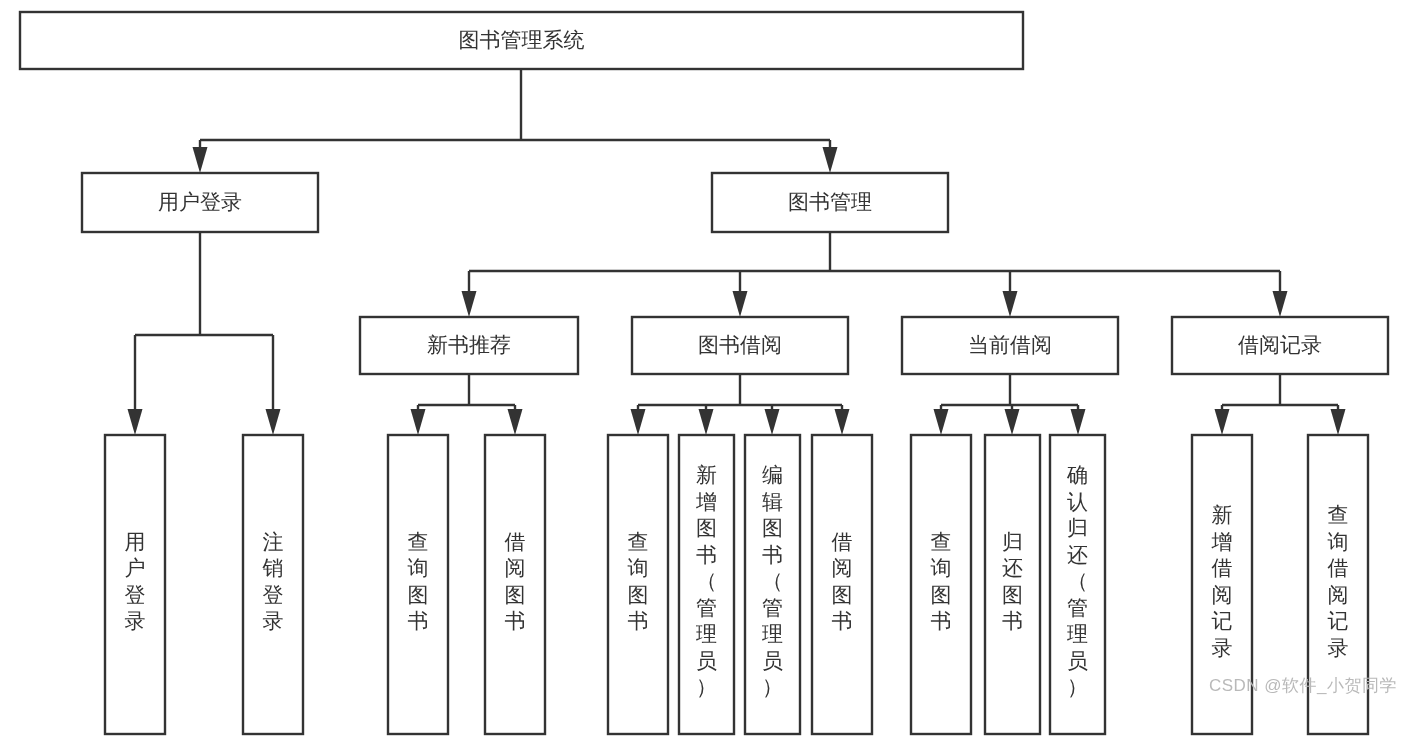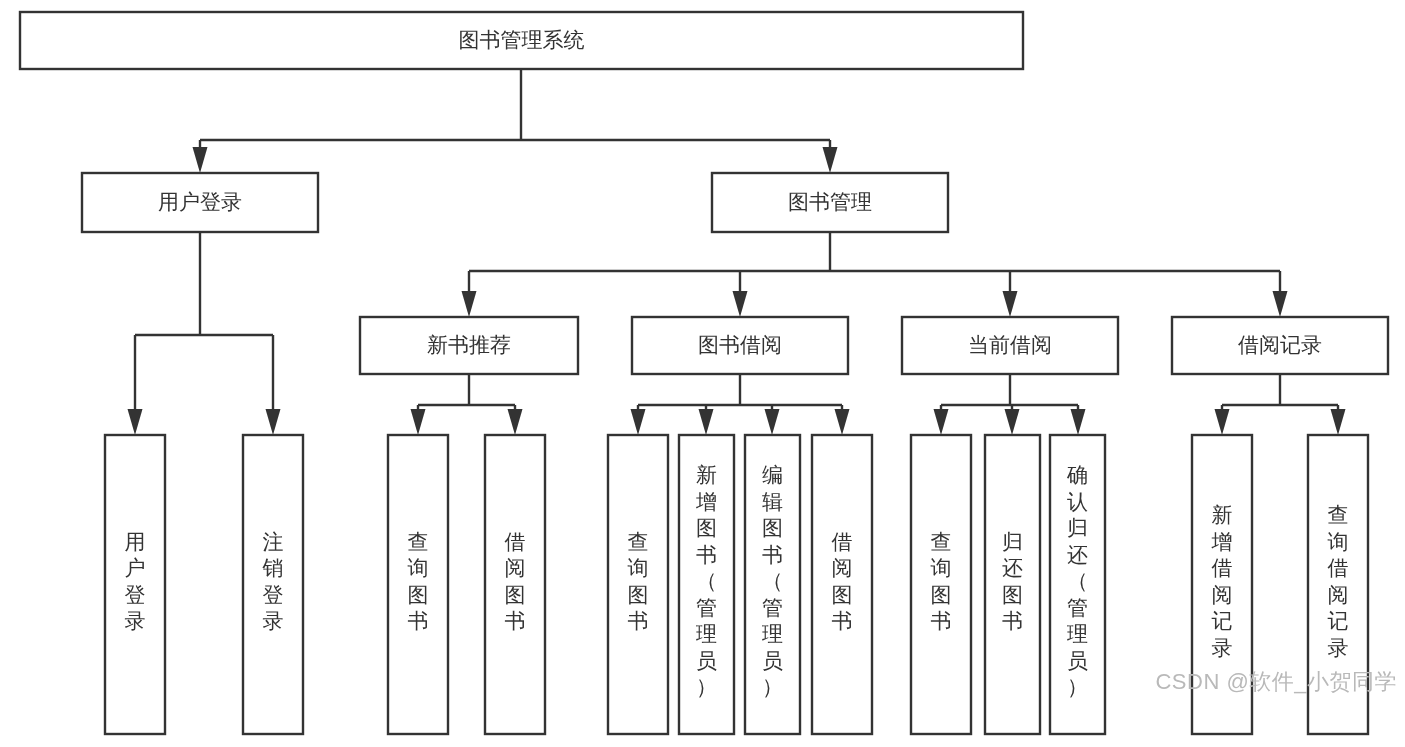--- a/index.html
+++ b/index.html
@@ -54,21 +54,21 @@
     fill: #333333;
     font-family: "Liberation Sans", "DejaVu Sans", sans-serif;
     font-size: 21px;
     text-anchor: middle;
   }
   .watermark-text {
     position: absolute;
     right: 8px;
     bottom: 6px;
     font-family: "Liberation Sans", "DejaVu Sans", sans-serif;
-    font-size: 22px;
+    font-size: 17px;
     color: #b9b9b9;
     white-space: nowrap;
     letter-spacing: 0.5px;
     user-select: none;
   }
 </style>
 </head>
 <body>
 
 <div id="diagram-root">

